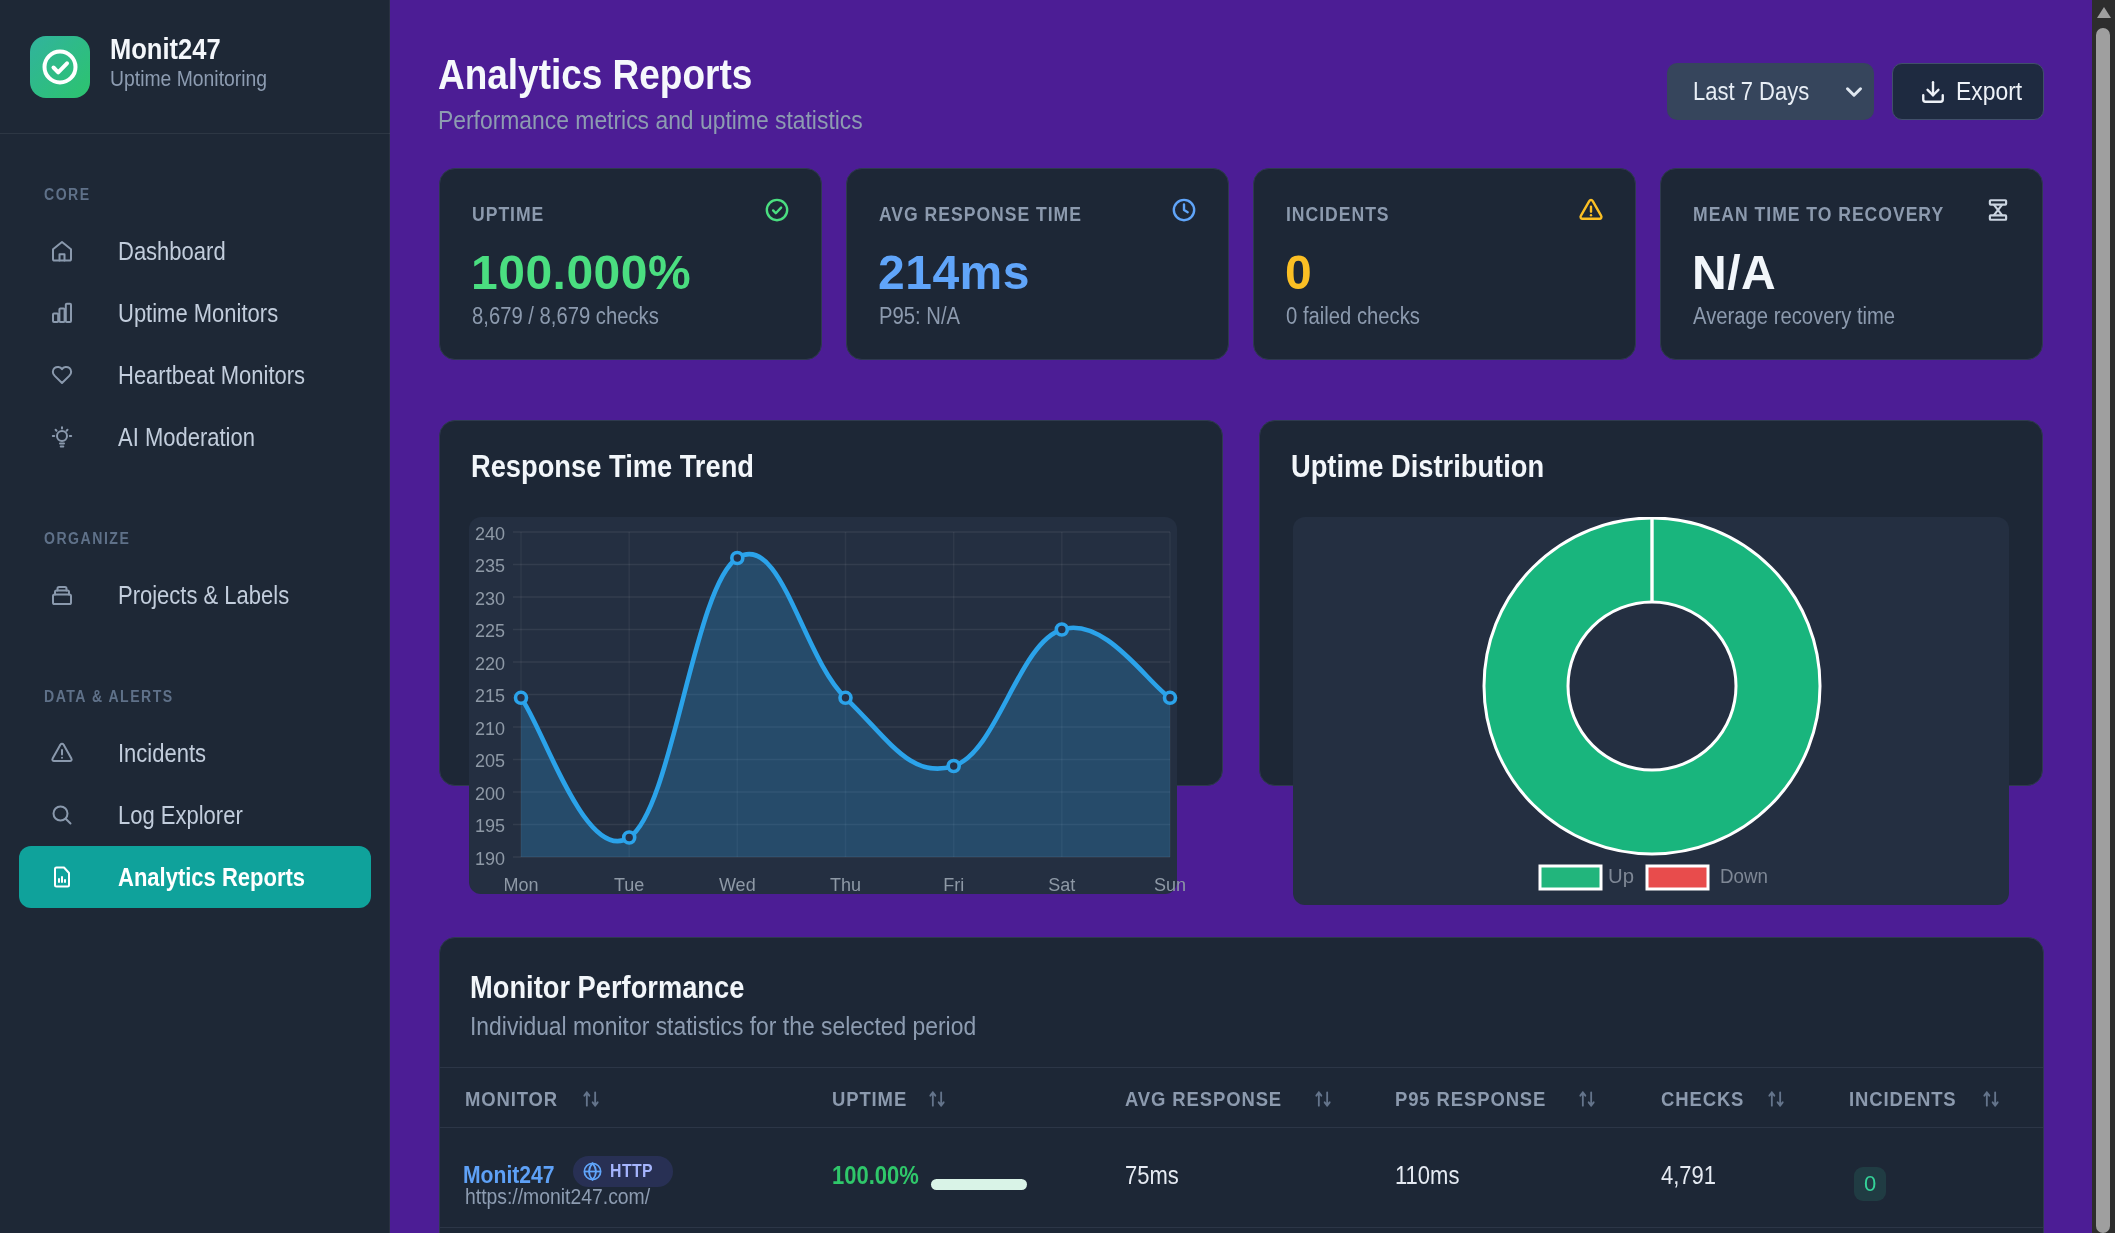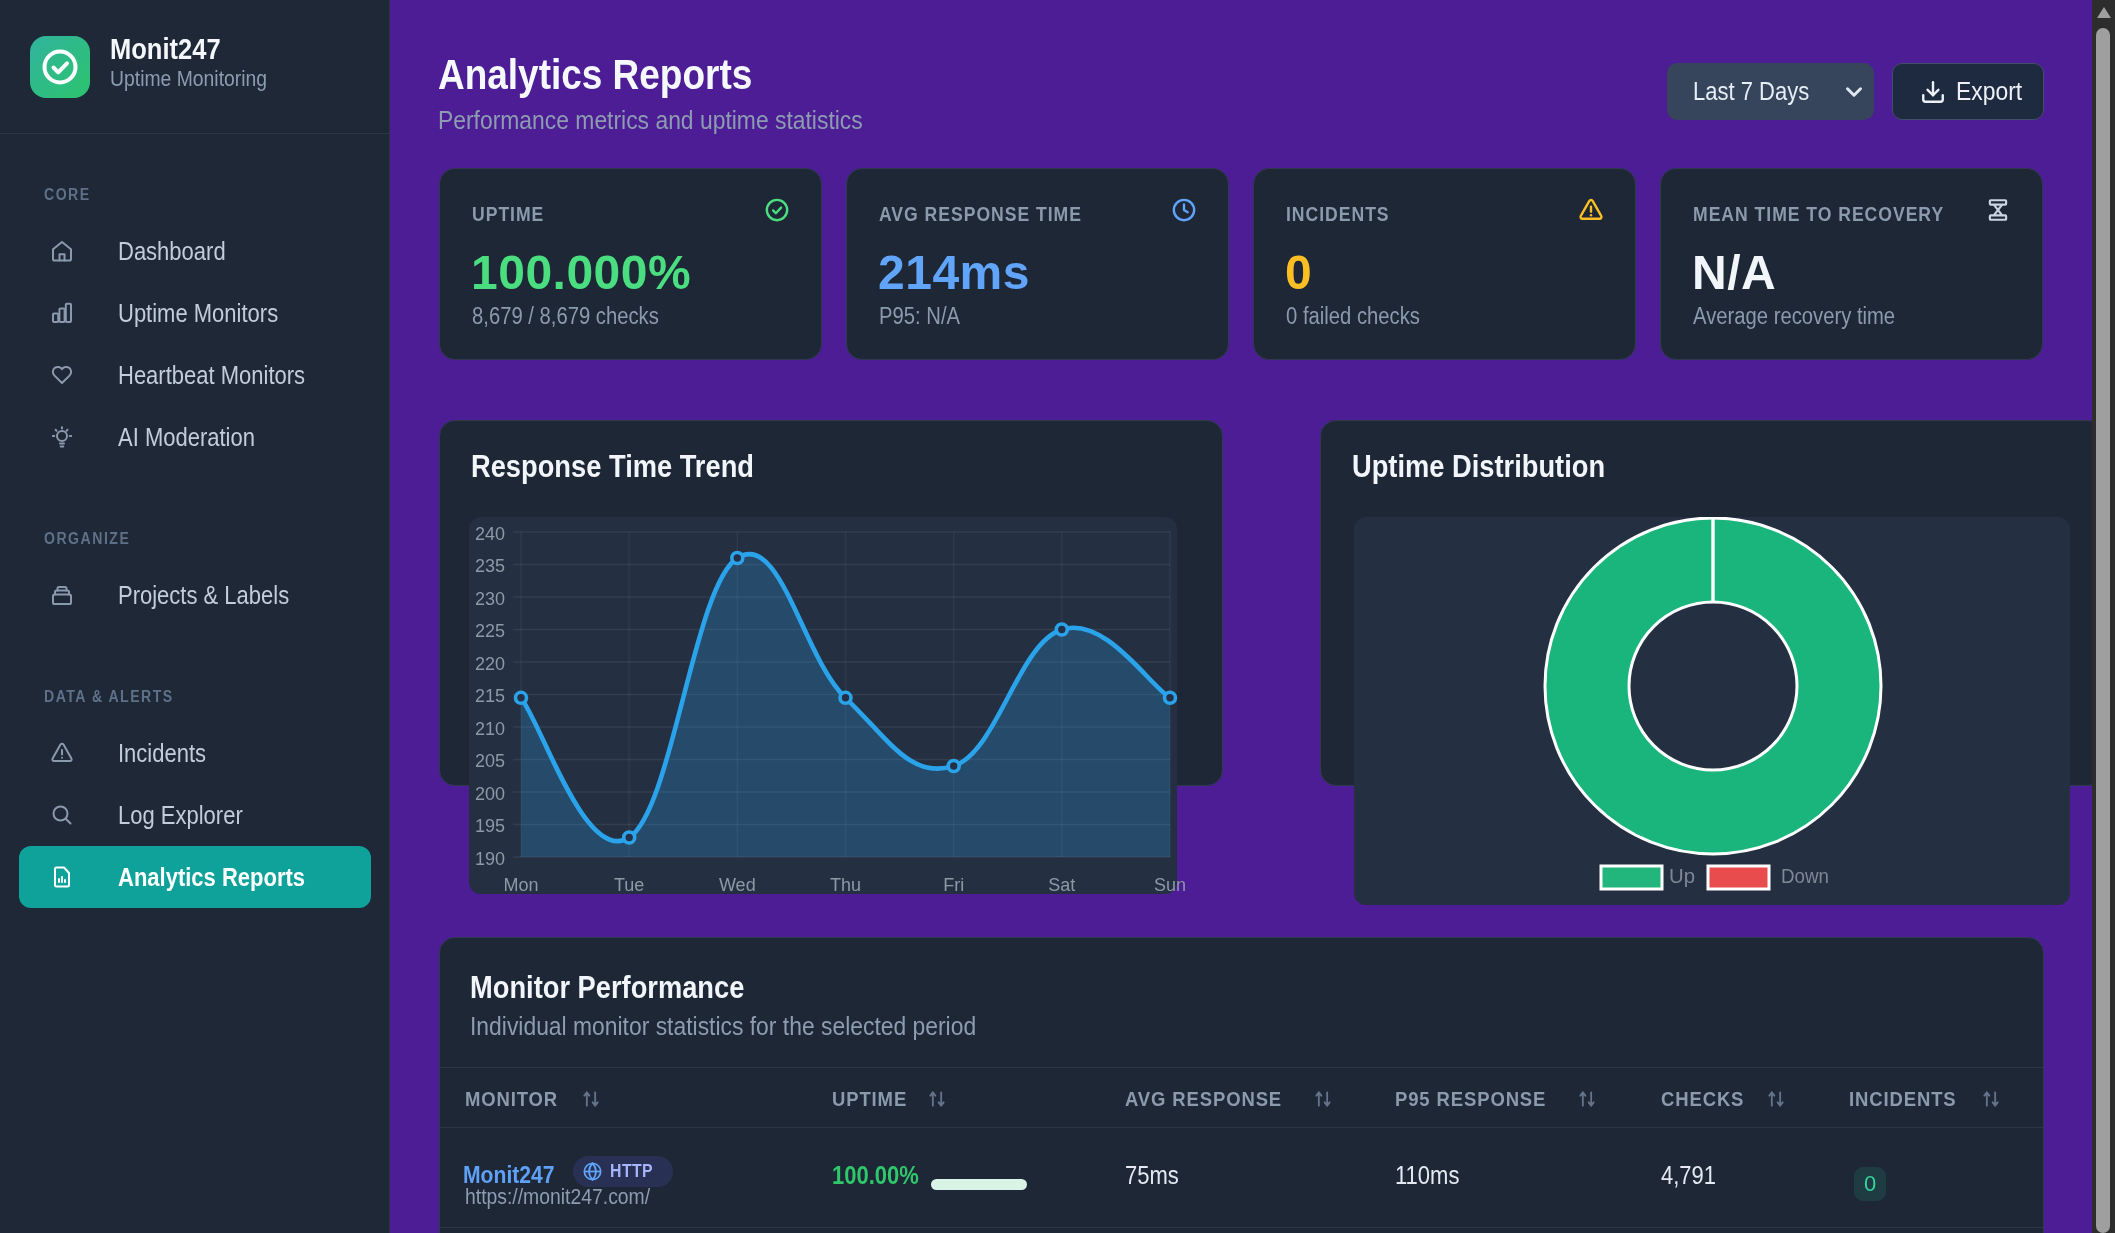--- a/index.html
+++ b/index.html
@@ -224,21 +224,21 @@
 <path d="M52,180.8 C73.6,208.7 116.9,348.5 160.2,320.5 C203.5,292.5 225.0,68.9 268.3,41.0 C311.6,13.1 333.2,139.2 376.5,180.8 C419.8,222.4 441.4,262.7 484.7,249.0 C528.0,235.3 549.5,126.1 592.8,112.5 C636.1,98.9 679.4,167.1 701.0,180.8" fill="none" stroke="#2ba3ea" stroke-width="4.6" stroke-linecap="round"></path>
 <circle cx="52" cy="180.8" r="5.5" fill="#243047" stroke="#2ba3ea" stroke-width="3.6"></circle>
           <circle cx="160.2" cy="320.5" r="5.5" fill="#243047" stroke="#2ba3ea" stroke-width="3.6"></circle>
           <circle cx="268.3" cy="41" r="5.5" fill="#243047" stroke="#2ba3ea" stroke-width="3.6"></circle>
           <circle cx="376.5" cy="180.8" r="5.5" fill="#243047" stroke="#2ba3ea" stroke-width="3.6"></circle>
           <circle cx="484.7" cy="249" r="5.5" fill="#243047" stroke="#2ba3ea" stroke-width="3.6"></circle>
           <circle cx="592.8" cy="112.5" r="5.5" fill="#243047" stroke="#2ba3ea" stroke-width="3.6"></circle>
           <circle cx="701" cy="180.8" r="5.5" fill="#243047" stroke="#2ba3ea" stroke-width="3.6"></circle>
         </svg></div>
   </div>
-  <div class="card chart-card" style="left:1320px;">
+  <div class="card chart-card" style="left:1259px;">
     <div class="chart-title"><span class="cx">Uptime Distribution</span></div>
     <div class="panel" style="left:33px; top:96px; width:716px; height:388px;"><svg width="716" height="388" viewBox="0 0 716 388" font-family="Liberation Sans, sans-serif">
 <path d="M359,1 A168,168 0 1 1 358.99,1 Z M359,85 A84,84 0 1 0 359.01,85 Z" fill="#19b57d" fill-rule="evenodd"></path>
 <circle cx="359" cy="169" r="168" fill="none" stroke="#ffffff" stroke-width="3"></circle>
 <circle cx="359" cy="169" r="84" fill="none" stroke="#ffffff" stroke-width="3"></circle>
 <line x1="359" y1="1" x2="359" y2="85" stroke="#ffffff" stroke-width="3.4"></line>
 <rect x="247" y="349" width="61" height="23" fill="#22b57c" stroke="#ffffff" stroke-width="3"></rect>
 <text x="315" y="366" font-size="21" fill="#7e8795" textLength="26" lengthAdjust="spacingAndGlyphs">Up</text>
 <rect x="354" y="349" width="61" height="23" fill="#e84c4c" stroke="#ffffff" stroke-width="3"></rect>
 <text x="427" y="366" font-size="21" fill="#7e8795" textLength="48" lengthAdjust="spacingAndGlyphs">Down</text>

